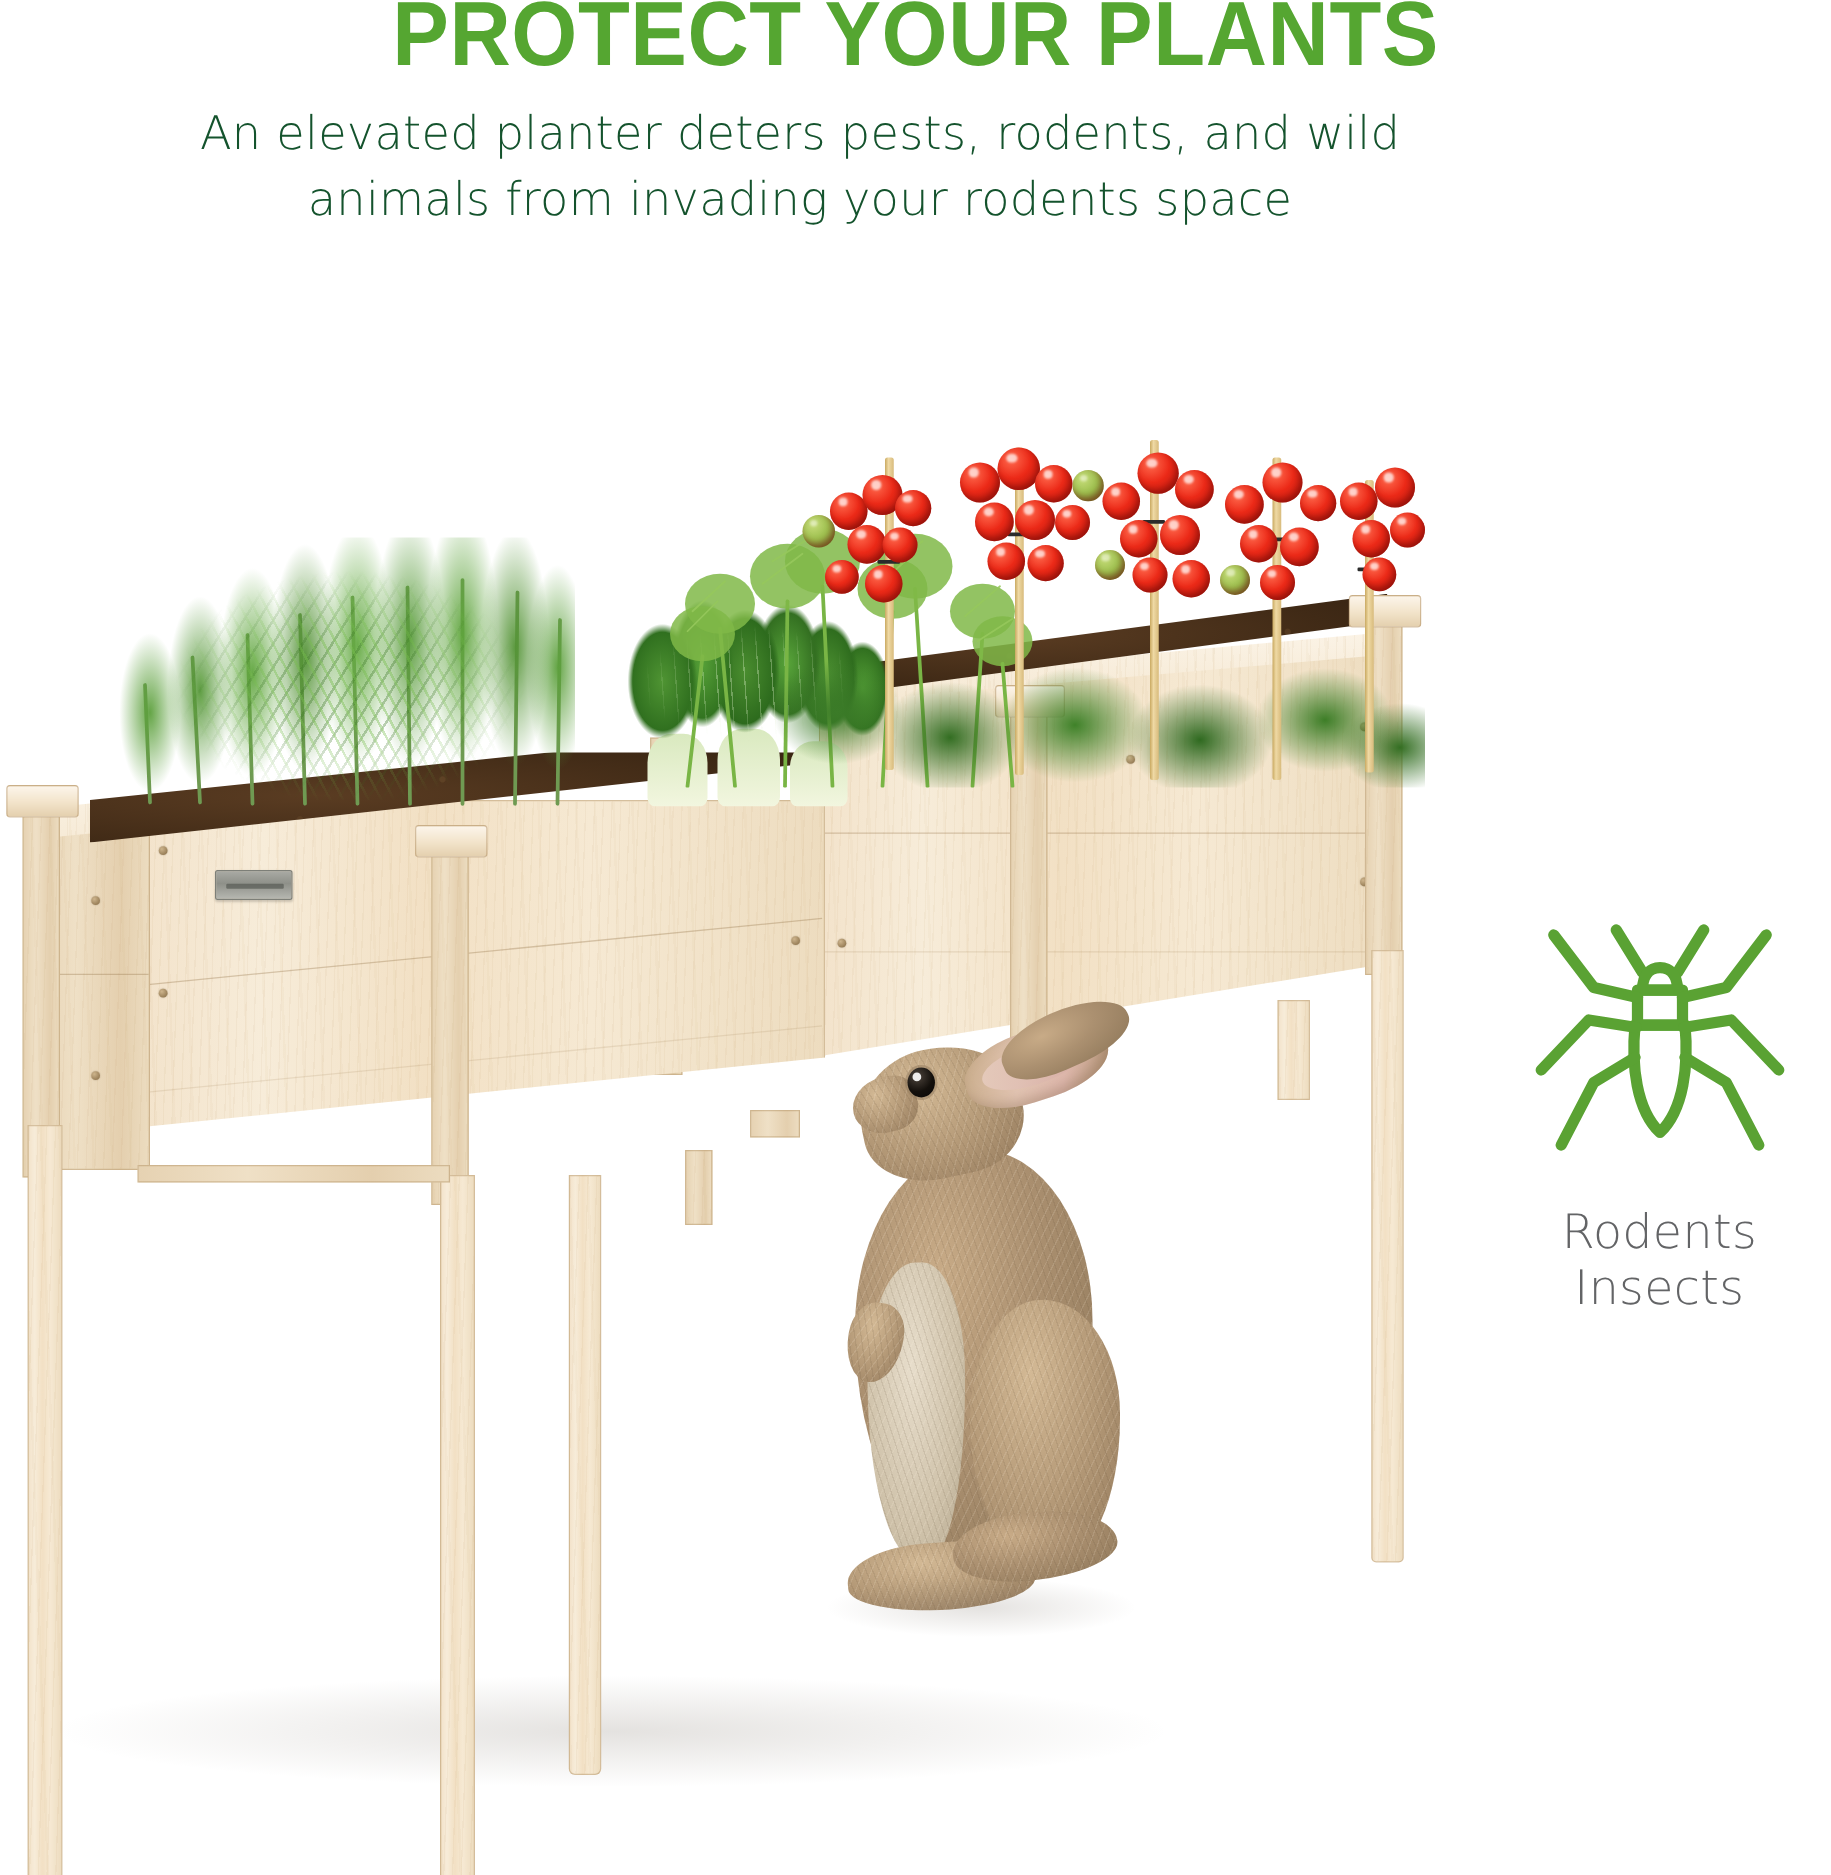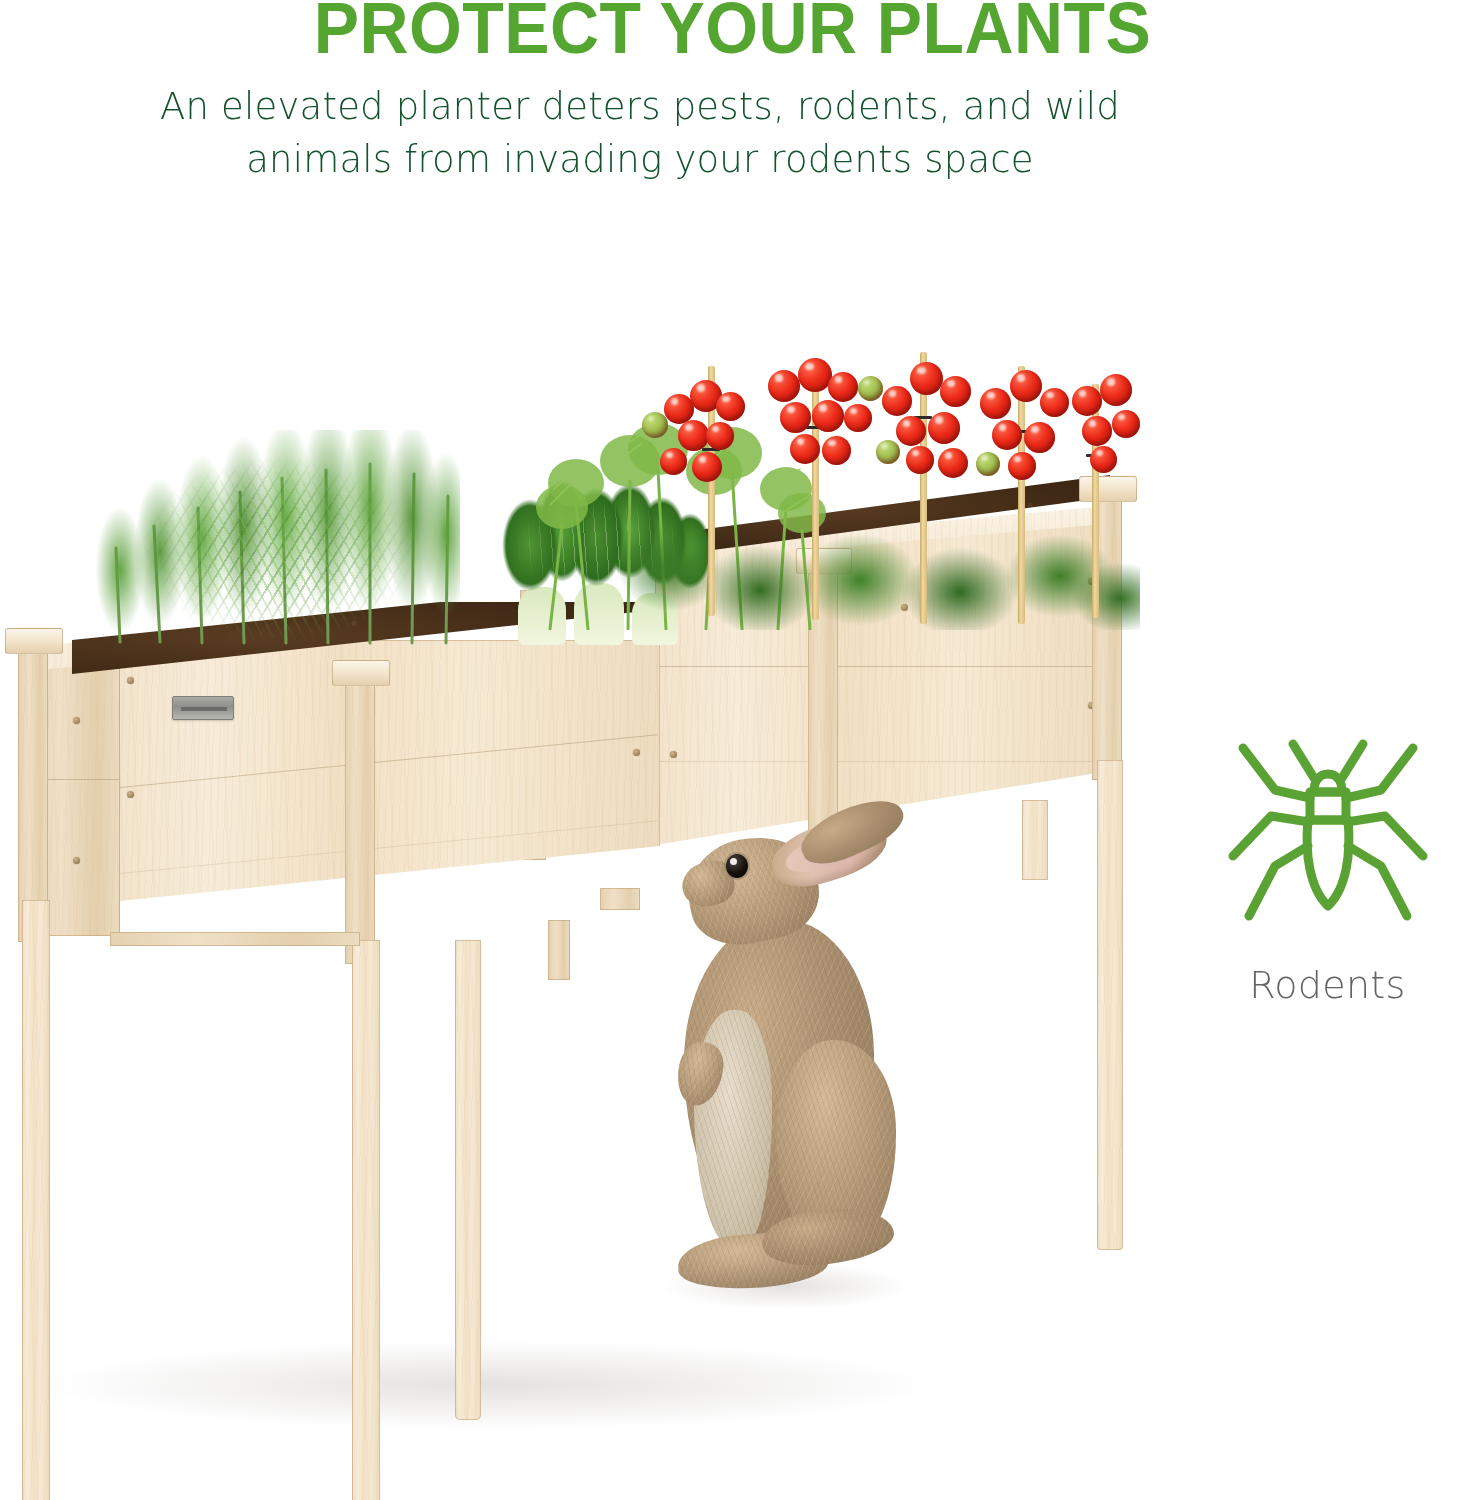--- a/index.html
+++ b/index.html
@@ -467,16 +467,17 @@
           <path d="M133 68 L 168 60 L 200 18"></path>
 
           <path d="M96 92 L 58 86 L 20 126"></path>
           <path d="M134 92 L 172 86 L 210 126"></path>
 
           <path d="M95 116 L 62 136 L 36 186"></path>
           <path d="M135 116 L 168 136 L 194 186"></path>
         </g>
       </svg>
       <div class="icon-label" style="margin-top:18px;">Rodents</div>
+      <div class="icon-label">Insects</div>
     </div>
   </div>
 
 </div>
 
 </body></html>

